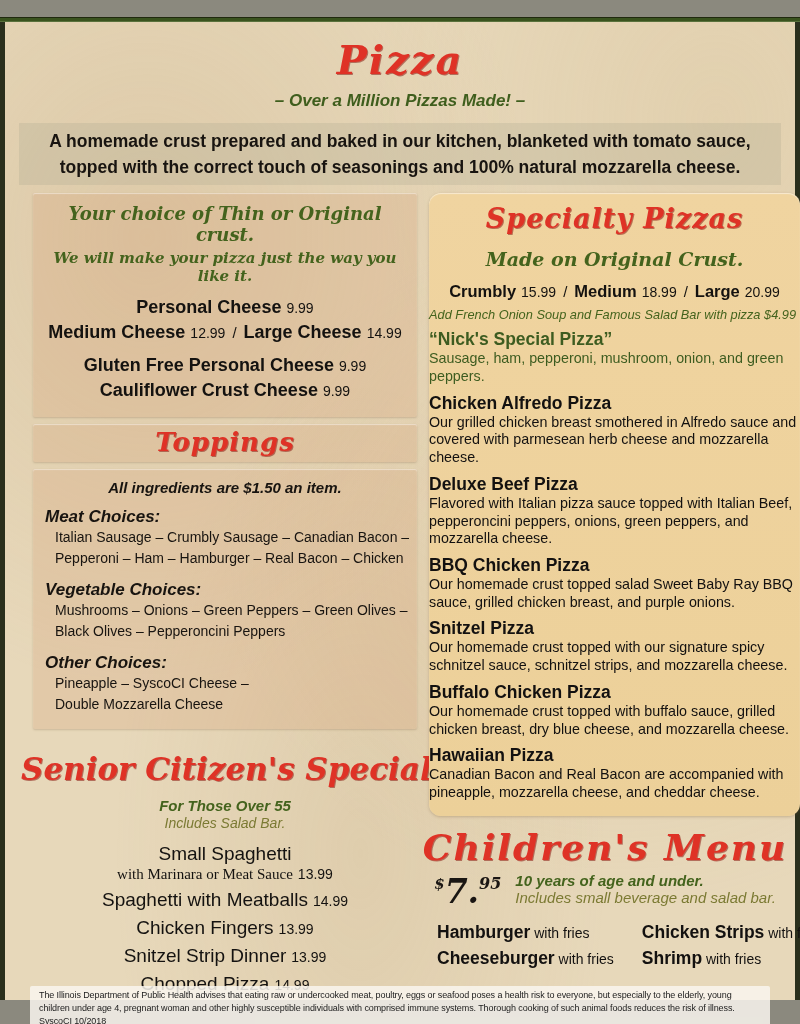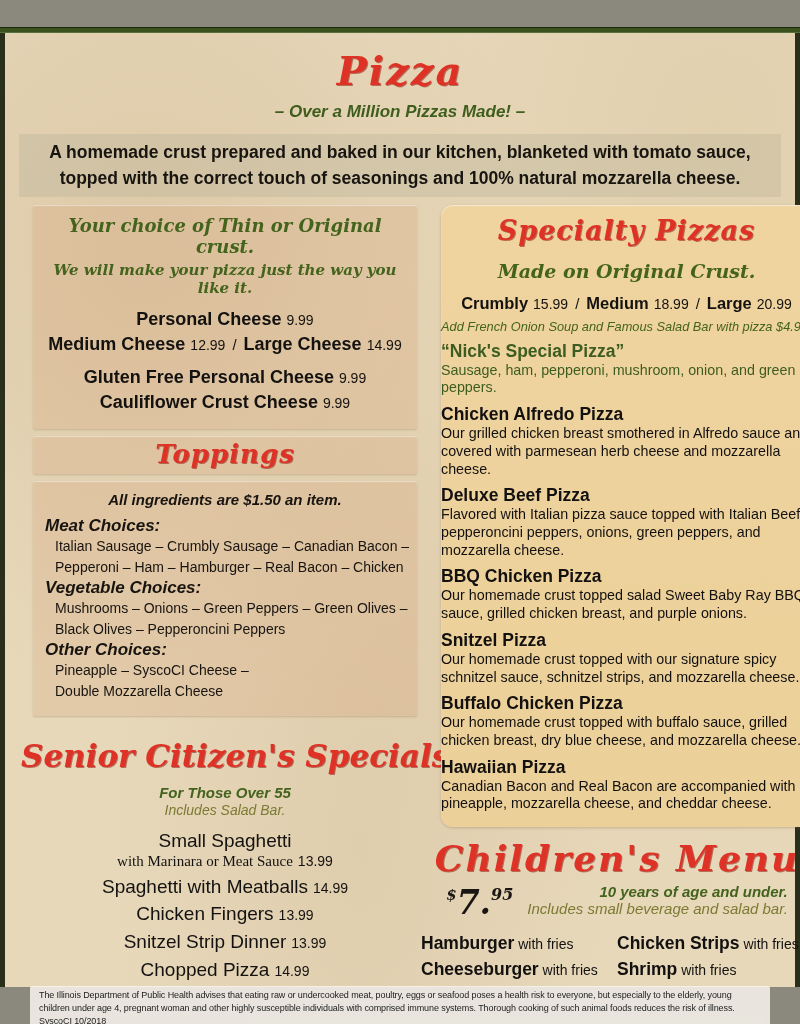--- a/index.html
+++ b/index.html
@@ -26,41 +26,41 @@
   .script{font-family:"DejaVu Serif",serif;font-style:italic;font-weight:bold;color:#df3226;
     text-shadow:1px 1px 0 rgba(138,26,16,.55);}
   .gs{font-family:"DejaVu Serif",serif;font-style:italic;font-weight:bold;color:#44631d;}
 
   .hdr{text-align:center;}
   .pizza-title{font-size:40px;letter-spacing:2px;}
   .tagline{font-size:17px;font-weight:bold;font-style:italic;color:#3f5e1d;margin-top:8px;}
   .intro{margin:12px auto 0;padding:5px 4px;background:rgba(172,168,142,.28);
     font-size:17.5px;font-weight:bold;color:#181410;line-height:1.5;white-space:nowrap;text-align:center;}
 
-  .columns{display:flex;gap:24px;padding:8px 6px 0 14px;}
+  .columns{display:flex;gap:12px;padding:8px 6px 0 14px;}
   .col-left{width:384px;flex:none;}
   .col-right{width:371px;flex:none;}
 
   .box{background:rgba(211,160,116,.26);border-radius:2px;
     box-shadow:inset 0 1px 1px rgba(255,255,255,.45), 0 1px 2px rgba(120,90,60,.25);}
   .crust-box{padding:10px 8px 12px;text-align:center;}
   .crust-h1{font-size:18px;}
   .crust-h2{font-size:15px;margin-top:4px;}
   .rows{margin-top:12px;}
   .price-line{margin:4px 0;white-space:nowrap;}
   .gap-top{margin-top:12px;}
   .iname{font-size:18px;font-weight:bold;color:#141210;}
   .price{font-size:14px;color:#141210;margin-left:5px;}
   .sep{font-size:15px;color:#141210;margin:0 7px;}
 
   .top-band{margin:7px 0;padding:3px 0 5px;text-align:center;}
   .top-title{font-size:26px;letter-spacing:1px;}
   .top-box{padding:10px 12px 14px;}
   .top-note{font-size:15px;font-weight:bold;font-style:italic;color:#181410;text-align:center;margin-bottom:8px;}
-  .grp{}
+  .grp{margin-top:11px;}
   .grp-title{font-size:17px;font-weight:bold;font-style:italic;color:#181410;}
   .grp-line{font-size:14px;color:#181410;padding-left:10px;line-height:1.5;white-space:nowrap;}
 
   .senior{margin:22px -12px 0 -12px;text-align:center;}
   .senior-title{font-size:31px;white-space:nowrap;}
   .sen-sub1{font-size:15px;font-weight:bold;font-style:italic;color:#44631d;margin-top:10px;}
   .sen-sub2{font-size:14px;font-style:italic;color:#7b7a33;margin-top:1px;}
   .sen-items{margin-top:12px;}
   .sen-item{margin:6px 0;}
   .sen-name{font-size:19px;font-weight:normal;color:#141210;line-height:1.15;}
@@ -79,25 +79,25 @@
   .pz-desc{font-size:14.3px;color:#131110;line-height:1.24;}
   .pz-name.green,.pz-desc.green{color:#3d5c20;}
 
   .children{margin:10px 0 0 -20px;width:392px;}
   .kids-title{font-size:36px;text-align:center;letter-spacing:2px;}
   .kids-subrow{display:flex;justify-content:center;align-items:flex-start;margin-top:4px;gap:14px;}
   .kprice{font-family:"DejaVu Serif",serif;font-weight:bold;font-style:italic;color:#1a1613;white-space:nowrap;}
   .kprice .cur{font-size:15px;vertical-align:14px;}
   .kprice .whole{font-size:33px;}
   .kprice .cents{font-size:16px;vertical-align:14px;}
-  .ksubs{text-align:right;}
+  .ksubs{text-align:left;}
   .ksub1{font-size:15px;font-weight:bold;font-style:italic;color:#44631d;}
   .ksub2{font-size:15px;font-style:italic;color:#7b7a33;}
   .kid-cols{display:flex;margin-top:6px;}
-  .kid-col{width:50%;}
+  .kid-col{width:50%;margin-left:28px;}
   .kid-item{margin:5px 0;white-space:nowrap;}
   .kname{font-size:17.5px;font-weight:bold;color:#131110;}
   .knote{font-size:14px;color:#131110;}
 
   .disclaimer{position:absolute;left:30px;right:30px;top:986px;background:rgba(249,246,239,.85);
     border-radius:2px;padding:3px 9px;font-size:9px;line-height:1.45;color:#1c1c1c;letter-spacing:-.1px;text-align:left;}
 </style>
 </head>
 <body>
 

